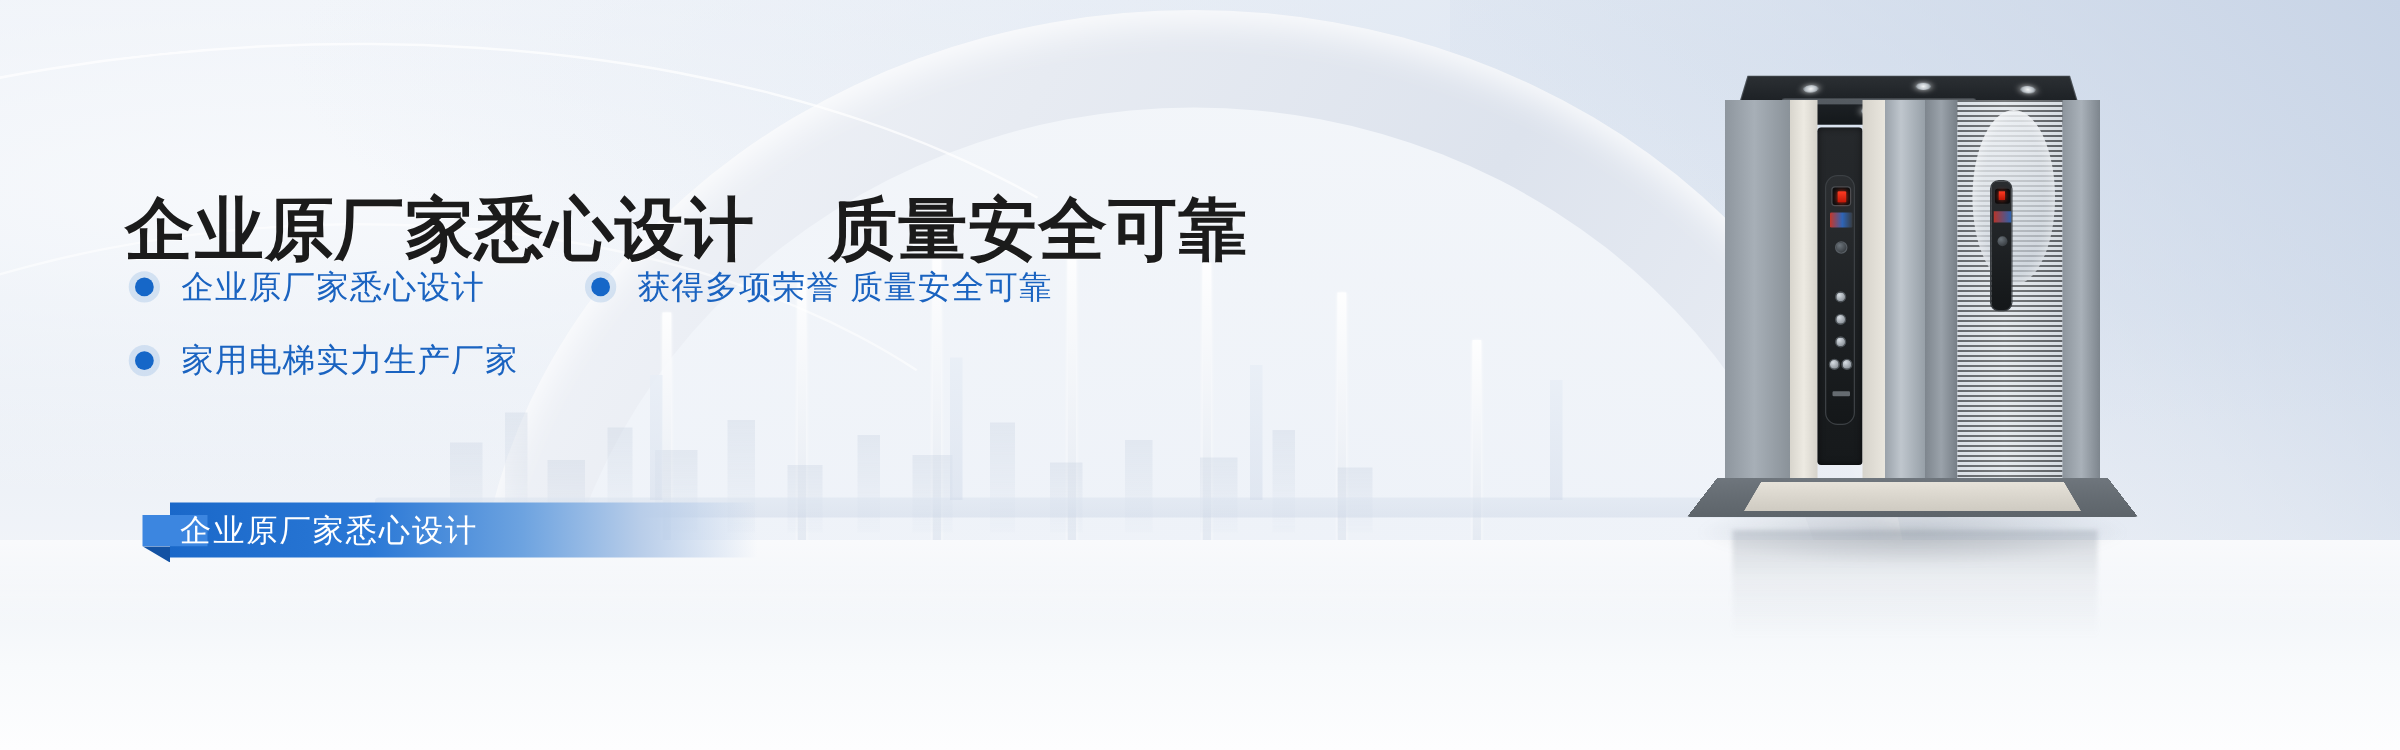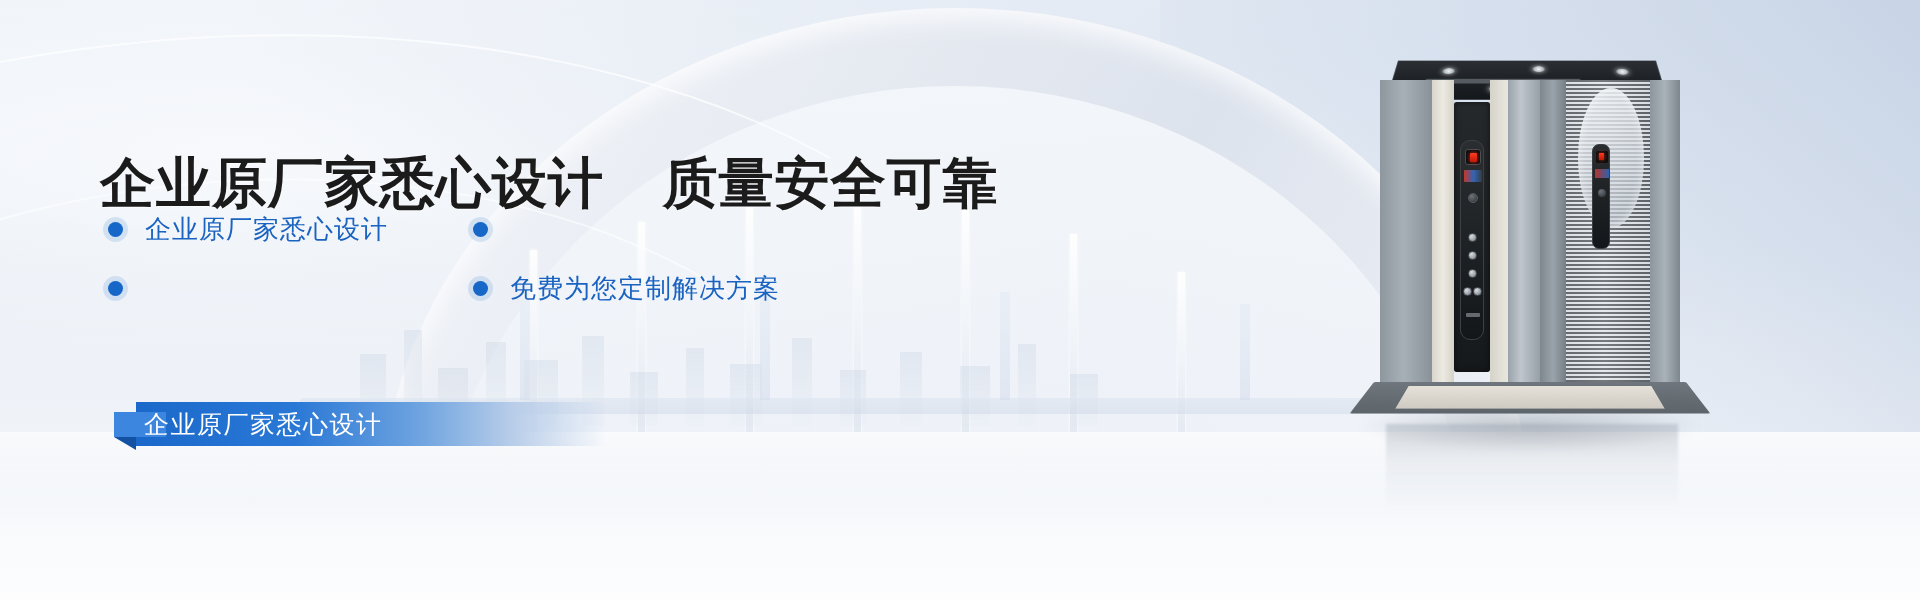--- a/index.html
+++ b/index.html
@@ -489,29 +489,27 @@
   </h1>
 
   <div class="features">
     <div class="feat-row">
       <div class="feat col1">
         <span class="dot"></span>
         <span class="feat-label">企业原厂家悉心设计</span>
       </div>
       <div class="feat">
         <span class="dot"></span>
+        <span class="feat-label">获得多项荣誉 质量安全可靠</span>
       </div>
     </div>
     <div class="feat-row">
       <div class="feat col1">
         <span class="dot"></span>
-      </div>
-      <div class="feat">
-        <span class="dot"></span>
-        <span class="feat-label">免费为您定制解决方案</span>
+        <span class="feat-label">家用电梯实力生产厂家</span>
       </div>
     </div>
   </div>
 
   <div class="ribbon"></div>
   <div class="ribbon-tab"></div>
   <div class="ribbon-fold"></div>
   <div class="ribbon-label">企业原厂家悉心设计</div>
 
 </div>

